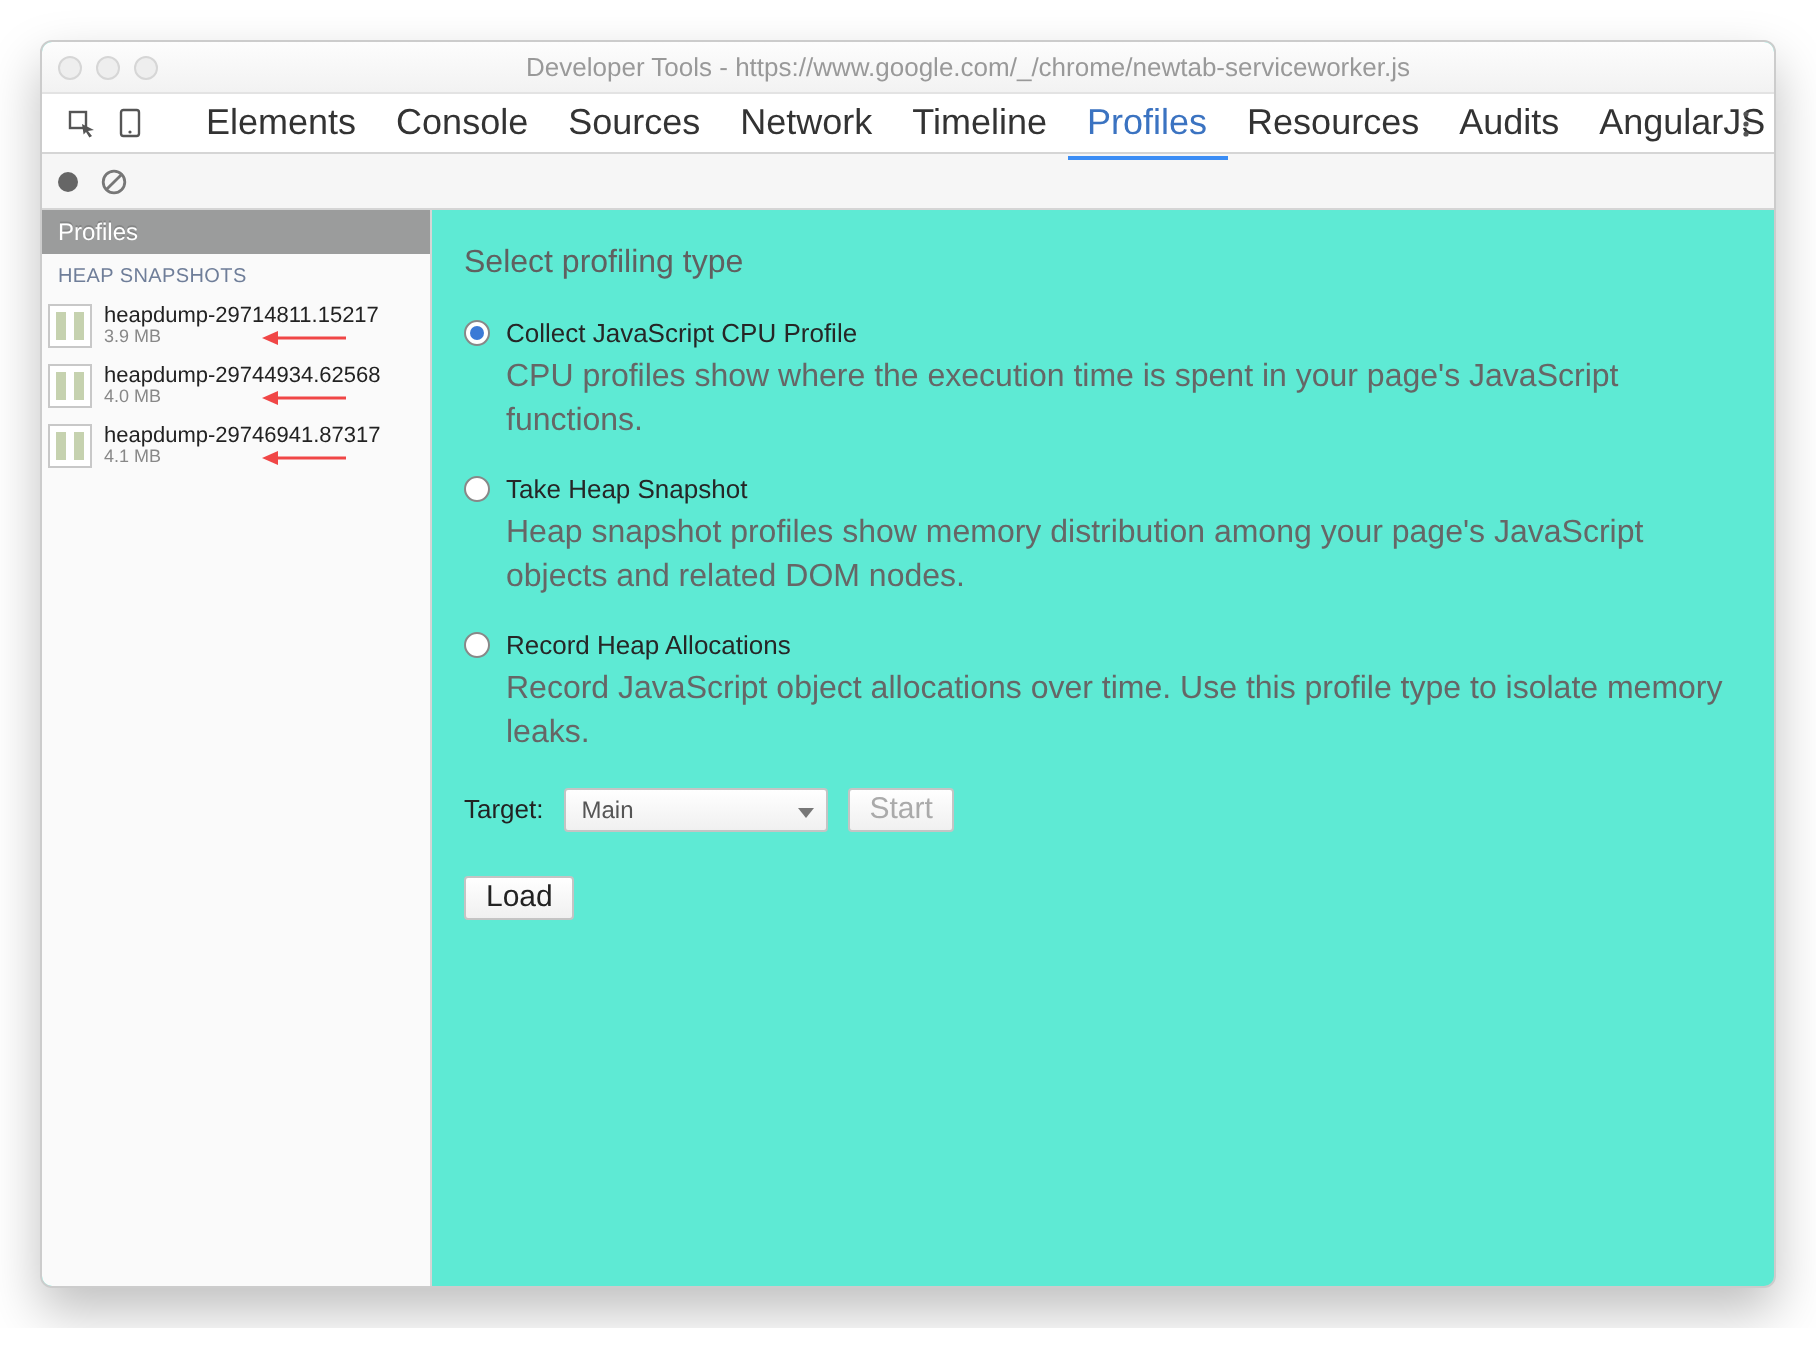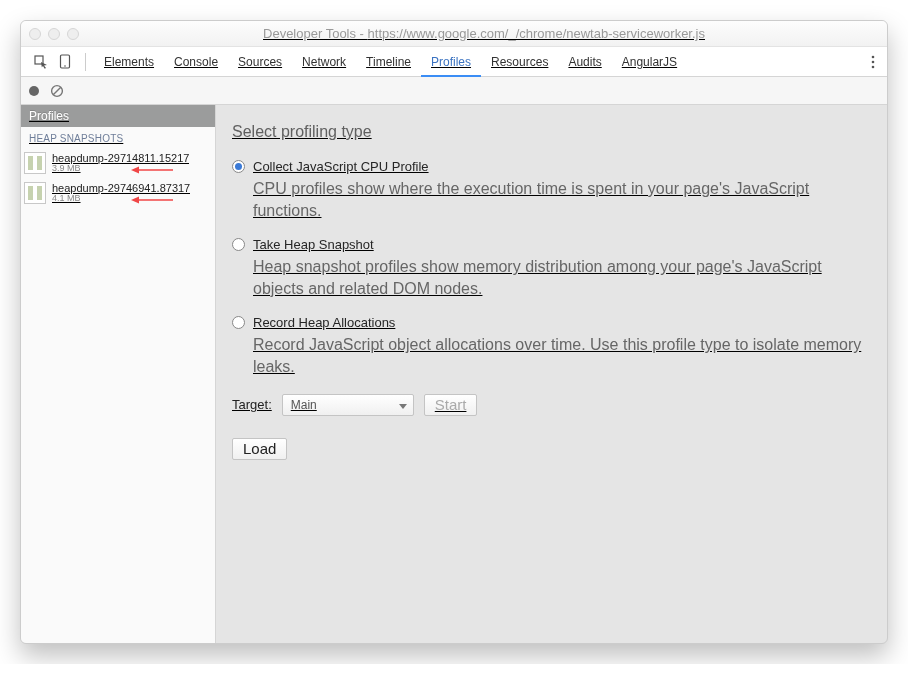--- a/index.html
+++ b/index.html
@@ -1,28 +1,28 @@
 <!DOCTYPE html>
 <html><head>
   <meta charset="utf-8">
   <style>
     * { box-sizing: border-box; margin: 0; padding: 0; font-family: "Lucida Grande", "Helvetica Neue", Arial, sans-serif; }
     body { background: #fff; display: flex; justify-content: center; align-items: flex-start; padding: 20px; }
-    .window { width: 908px; height: 624px; border: 1px solid #ccc; border-radius: 6px; background: #e5e5e5; box-shadow: 0 12px 26px rgba(0,0,0,0.25); display: flex; flex-direction: column; overflow: hidden; text-decoration: underline; }
+    .window { width: 908px; height: 624px; border: 1px solid #ccc; border-radius: 6px; background: #5eead4; box-shadow: 0 12px 26px rgba(0,0,0,0.25); display: flex; flex-direction: column; overflow: hidden; }
     .titlebar { height: 26px; display: flex; align-items: center; padding: 0 8px; background: linear-gradient(#fdfdfd,#f2f2f2); border-bottom: 1px solid #e3e3e3; flex-shrink: 0; }
     .traffic { display: flex; gap: 7px; margin-right: 10px; }
     .tl { width: 12px; height: 12px; border-radius: 50%; background: #eee; border: 1px solid #d6d6d6; }
     .wintitle { flex: 1; text-align: center; font-size: 13px; color: #999; }
     .wintitle .url { }
     .tabbar { height: 30px; display: flex; align-items: center; padding: 0 6px; border-bottom: 1px solid #d5d5d5; flex-shrink: 0; background: #fff; position: relative; }
     .tabbar-left-icons { display: flex; align-items: center; gap: 8px; padding: 0 6px; }
     .ico { display: inline-flex; align-items: center; justify-content: center; width: 16px; height: 16px; color: #555; }
     .sep { width: 1px; height: 18px; background: #ccc; margin: 0 6px; }
     .tabs { display: flex; gap: 0; margin-left: 2px; }
-    .tab { font-size: 12px; color: #333; padding: 8px 10px 7px; cursor: default; }
+    .tab { font-size: 18px; color: #333; padding: 8px 10px 7px; cursor: default; }
     .tab.active { color: #3b73c1; border-bottom: 2px solid #3b8df5; padding-bottom: 6px; }
     .kebab { position: absolute; right: 6px; top: 7px; cursor: default; }
     .subbar { height: 28px; display: flex; align-items: center; padding: 0 8px; border-bottom: 1px solid #d5d5d5; flex-shrink: 0; background: #f6f6f6; gap: 10px; }
     .dot { width: 10px; height: 10px; border-radius: 50%; background: #666; }
     .body { flex: 1; display: flex; min-height: 0; }
     .sidebar { width: 195px; border-right: 1px solid #d5d5d5; display: flex; flex-direction: column; background: #fafafa; }
     .sidebar-header { background: #9b9c9c; color: #fff; font-size: 12px; padding: 4px 8px; text-shadow: 0 -1px rgba(0,0,0,.15); }
     .sidebar-section { font-size: 10px; color: #6f7e99; padding: 6px 8px 4px; letter-spacing: .2px; }
     .snap-item { display: flex; align-items: flex-start; padding: 4px 3px; cursor: default; position: relative; }
     .snap-icon { width: 22px; height: 22px; border: 1px solid #c8c8c8; background: #fff; margin-right: 6px; position: relative; flex-shrink: 0; }
@@ -123,20 +123,33 @@
           <div class="snap-size">3.9 MB</div>
         </div>
         <span class="arrow-anno">
           <svg width="42" height="8" viewBox="0 0 42 8">
               <line x1="42" y1="4" x2="6" y2="4" stroke="#f04646" stroke-width="1.5"></line>
               <path d="M0 4 L8 0.5 L8 7.5 Z" fill="#f04646"></path>
             </svg>
         </span>
       </div>
 
+      <div class="snap-item">
+        <div class="snap-icon"></div>
+        <div class="snap-text">
+          <div class="snap-title">heapdump-29744934.62568</div>
+          <div class="snap-size">4.0 MB</div>
+        </div>
+        <span class="arrow-anno">
+          <svg width="42" height="8" viewBox="0 0 42 8">
+              <line x1="42" y1="4" x2="6" y2="4" stroke="#f04646" stroke-width="1.5"></line>
+              <path d="M0 4 L8 0.5 L8 7.5 Z" fill="#f04646"></path>
+            </svg>
+        </span>
+      </div>
 
       <div class="snap-item">
         <div class="snap-icon"></div>
         <div class="snap-text">
           <div class="snap-title">heapdump-29746941.87317</div>
           <div class="snap-size">4.1 MB</div>
         </div>
         <span class="arrow-anno">
           <svg width="42" height="8" viewBox="0 0 42 8">
               <line x1="42" y1="4" x2="6" y2="4" stroke="#f04646" stroke-width="1.5"></line>

